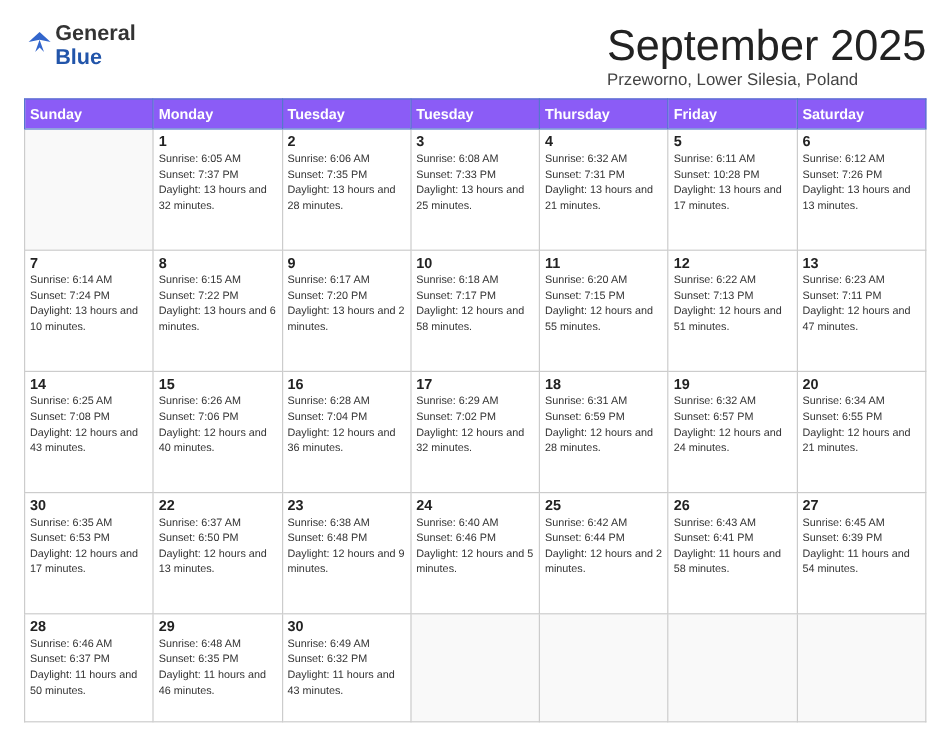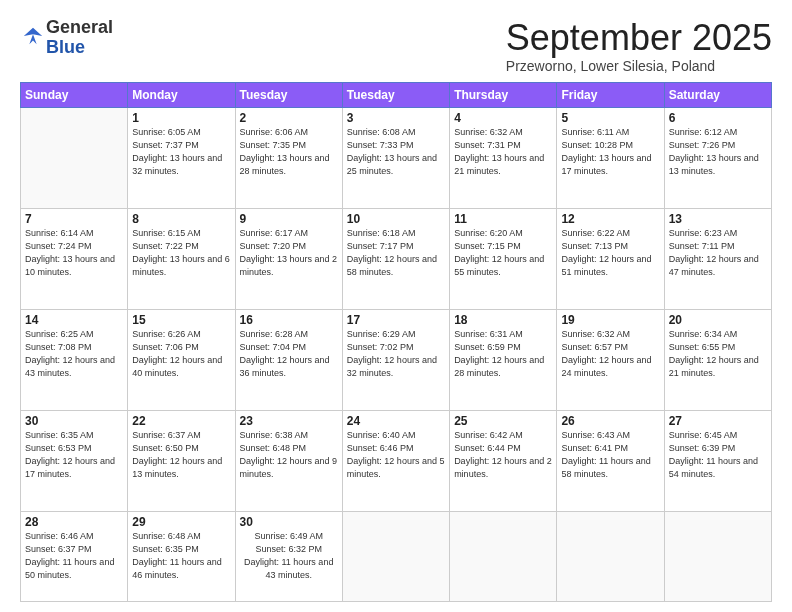--- a/index.html
+++ b/index.html
@@ -310,21 +310,21 @@
 Daylight: 11 hours and 50 minutes.</div>
           </td>
           <td>
             <div class="day-number">29</div>
             <div class="day-detail" style="white-space: pre-line;">Sunrise: 6:48 AM
 Sunset: 6:35 PM
 Daylight: 11 hours and 46 minutes.</div>
           </td>
           <td>
             <div class="day-number">30</div>
-            <div class="day-detail" style="white-space: pre-line; text-align: center;">Sunrise: 6:49 AM
+            <div class="day-detail" style="white-space: pre-line;">Sunrise: 6:49 AM
 Sunset: 6:32 PM
 Daylight: 11 hours and 43 minutes.</div>
           </td>
           <td class="empty-cell"></td>
           <td class="empty-cell"></td>
           <td class="empty-cell"></td>
           <td class="empty-cell"></td>
         </tr>
       </tbody>
   </table>

